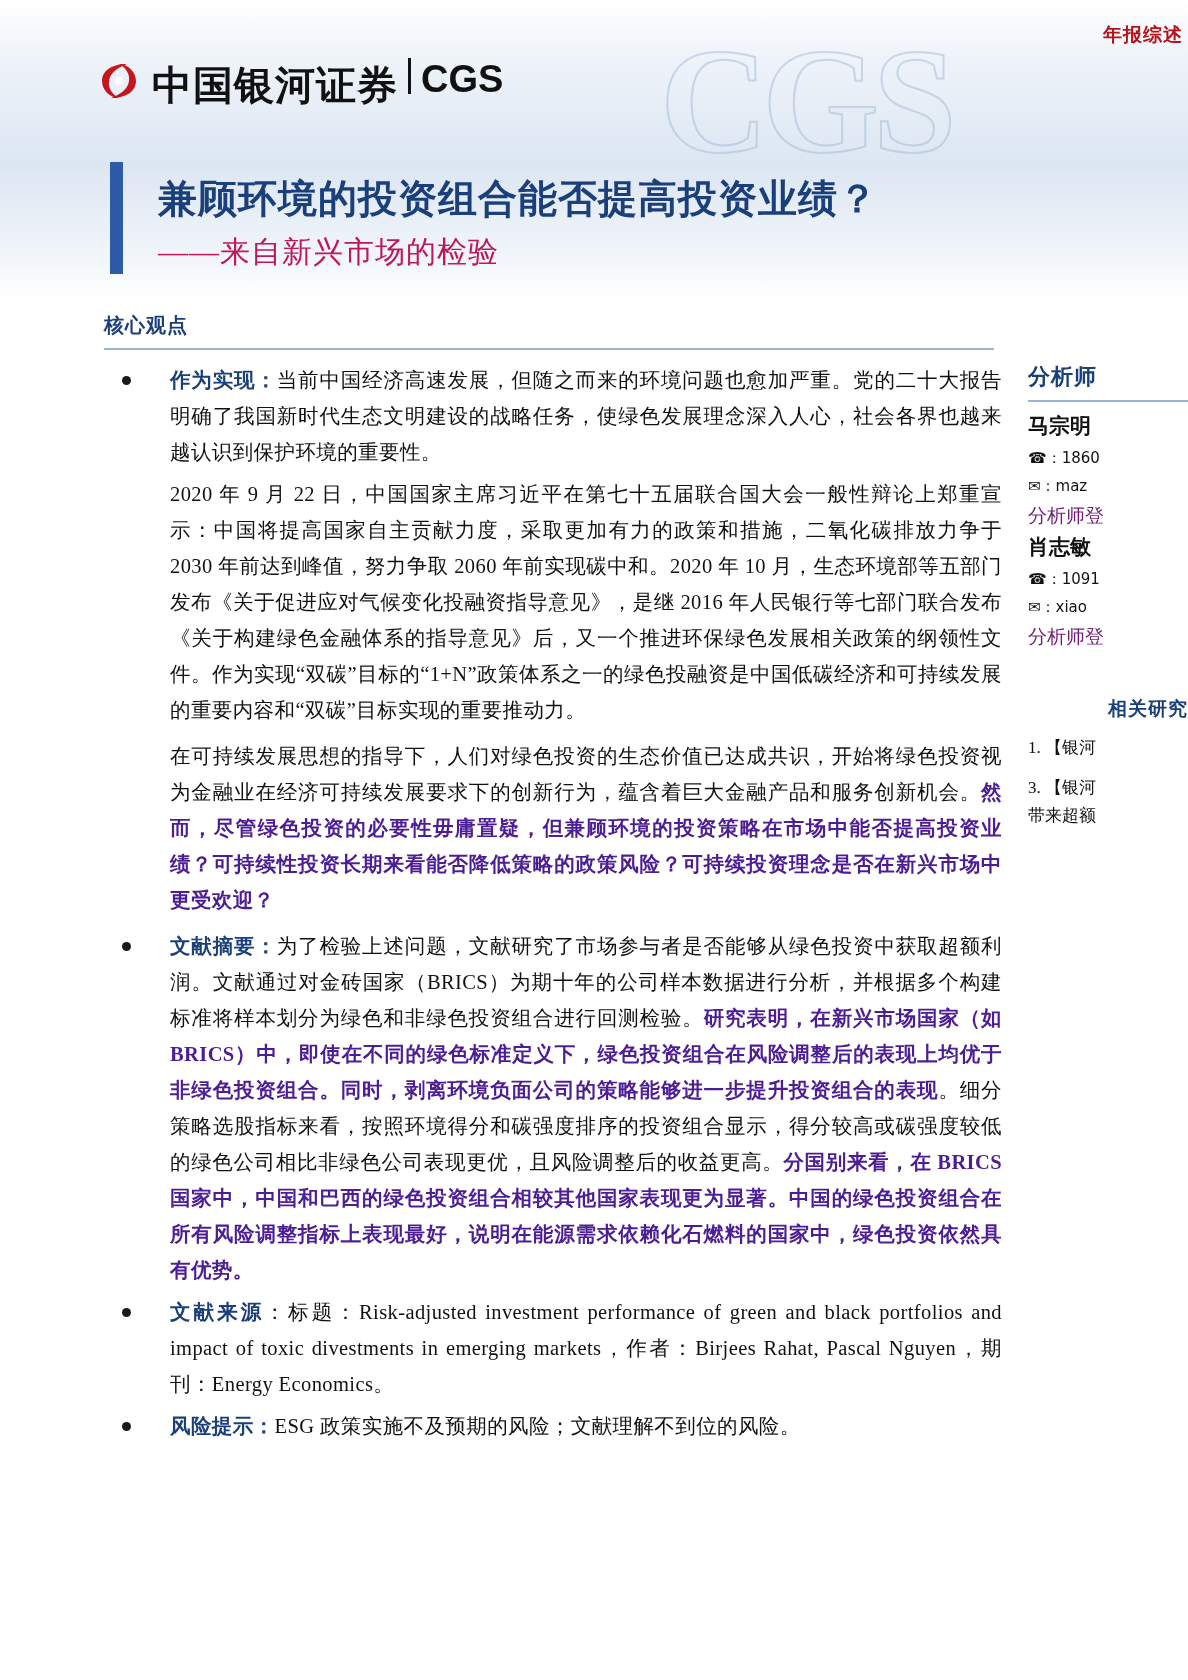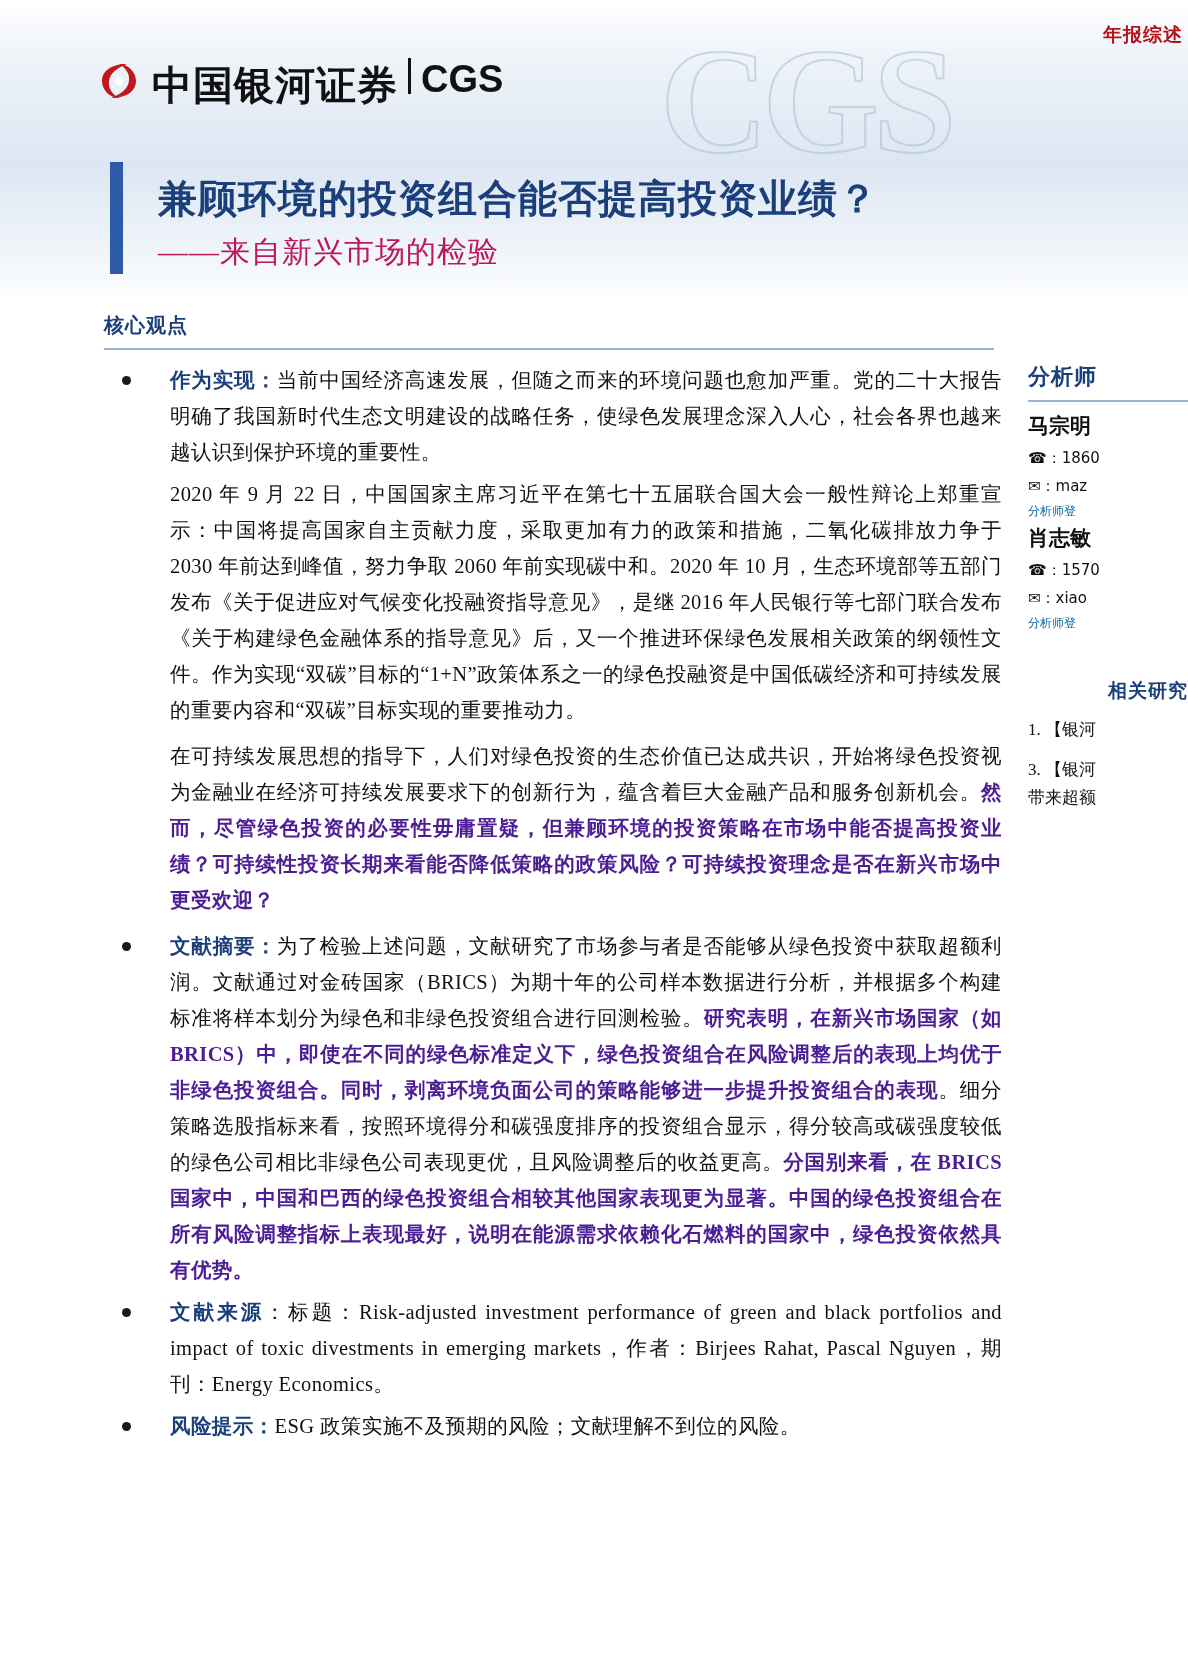--- a/index.html
+++ b/index.html
@@ -207,22 +207,22 @@
   }
   .side-line {
     font-family: "Liberation Serif", serif;
     font-size: 17px;
     color: #111;
     margin-top: 9px;
     white-space: nowrap;
   }
   .side-note {
     font-family: "Liberation Serif", serif;
-    font-size: 12px;
-    color: #0369a1;
+    font-size: 19px;
+    color: #701a75;
     margin-top: 7px;
     white-space: nowrap;
   }
   .side-gap { height: 46px; }
   .related-title {
     font-size: 19px;
     font-weight: bold;
     color: #1a3f7a;
     letter-spacing: 1px;
     white-space: nowrap;
@@ -320,21 +320,21 @@
 
   <div>
     <div class="side-name">马宗明</div>
     <div class="side-line icon-glyph">☎：1860</div>
     <div class="side-line icon-glyph">✉：maz</div>
     <div class="side-note">分析师登</div>
   </div>
 
   <div>
     <div class="side-name">肖志敏</div>
-    <div class="side-line icon-glyph">☎：1570</div>
+    <div class="side-line icon-glyph">☎：1091</div>
     <div class="side-line icon-glyph">✉：xiao</div>
     <div class="side-note">分析师登</div>
   </div>
 
   <div class="side-gap"></div>
 
   <div class="related-title">相关研究</div>
 
   <div class="related-item">
     <span>1.</span>

